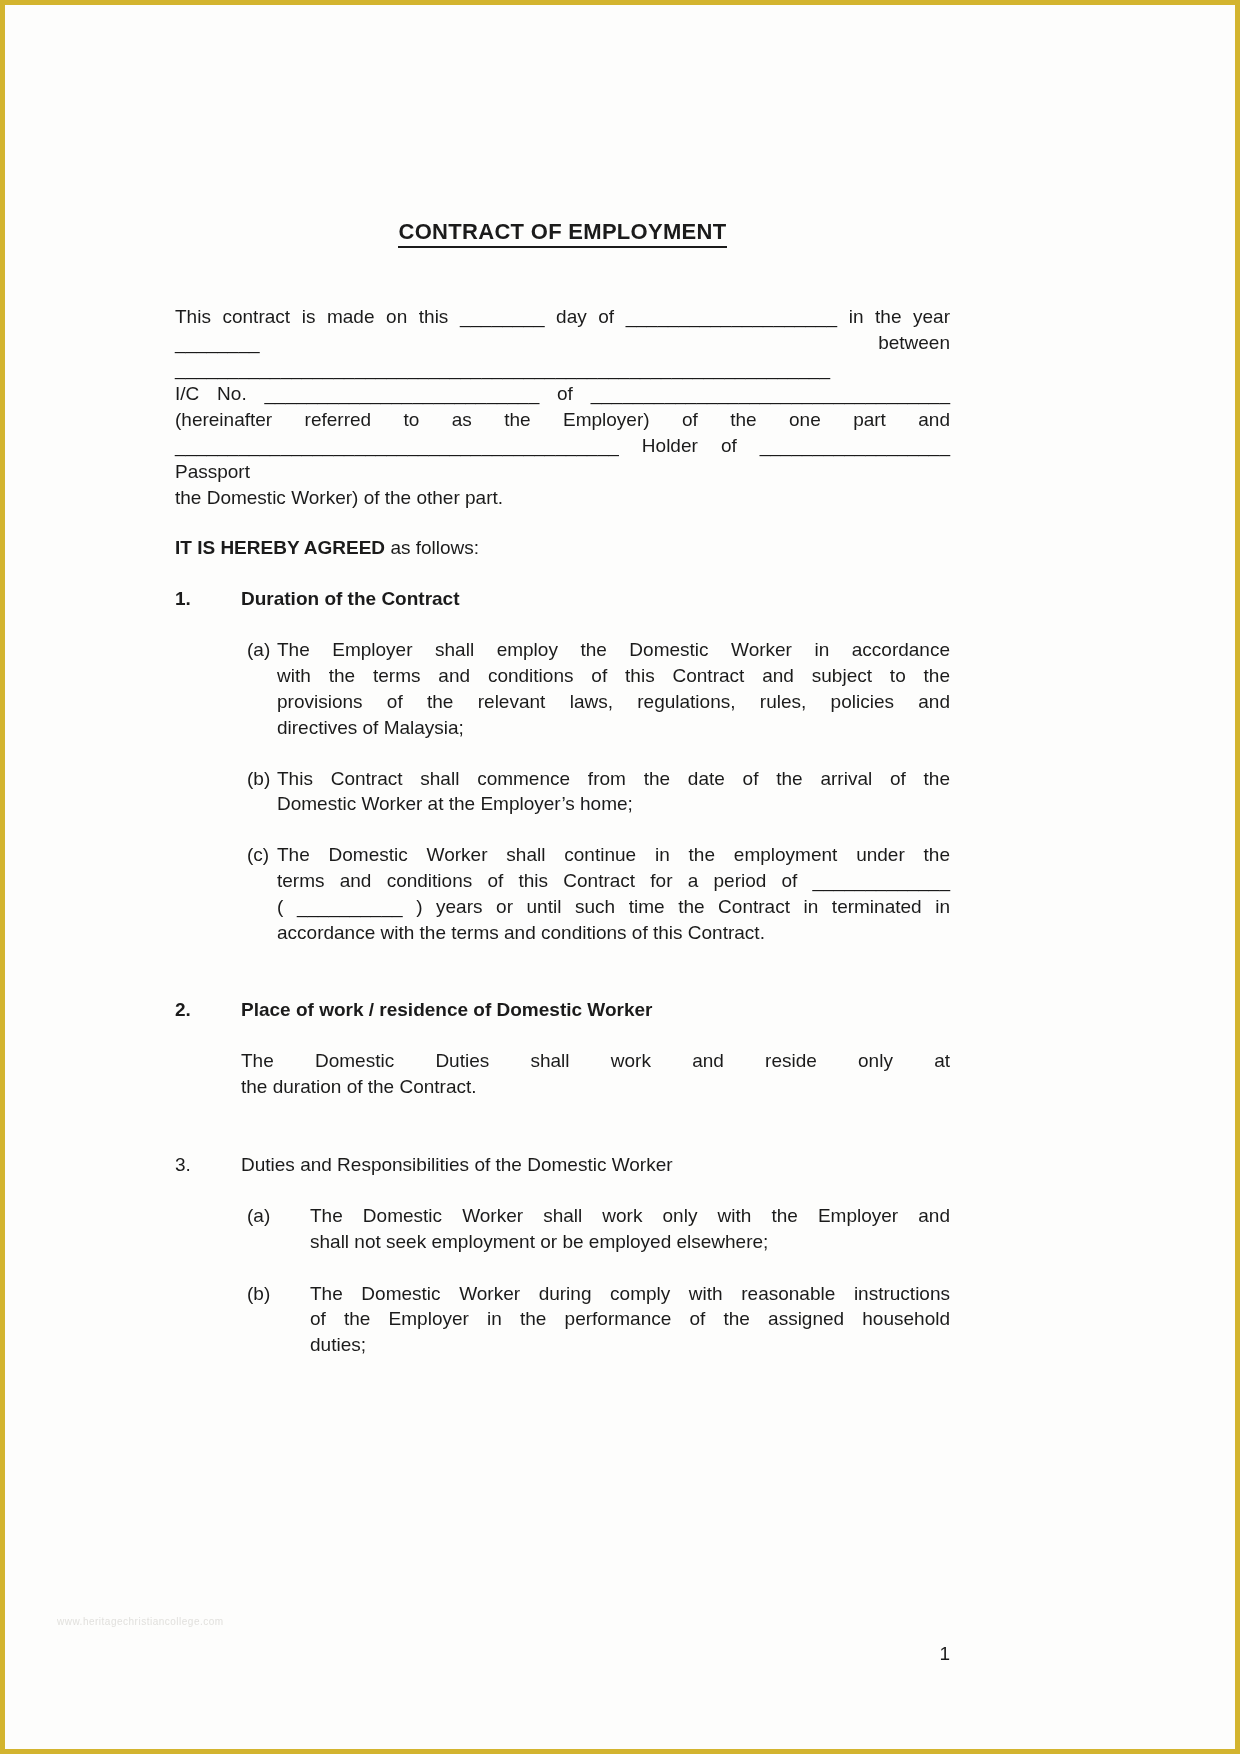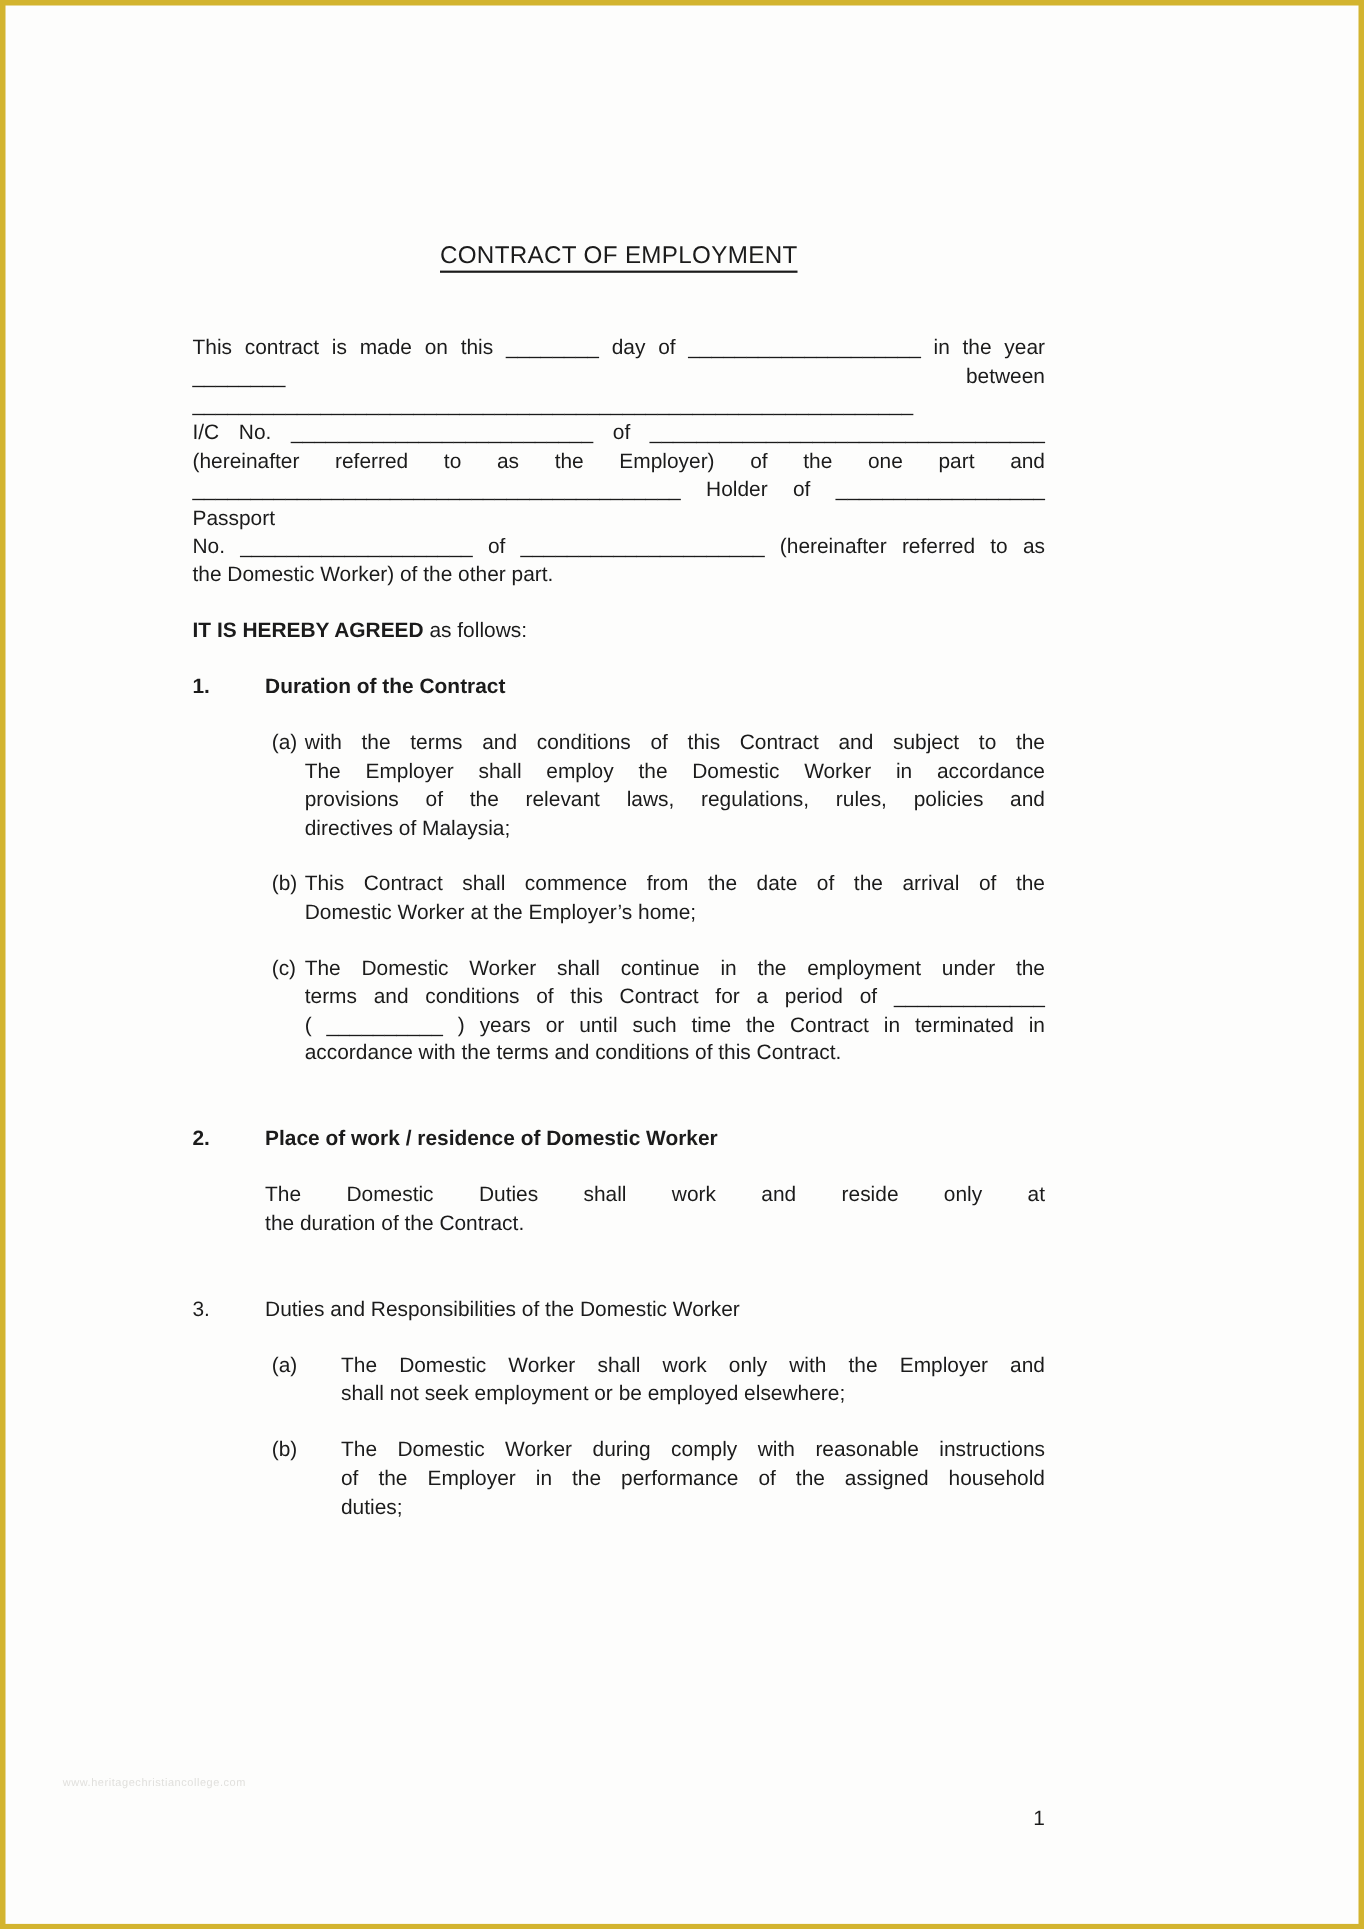--- a/index.html
+++ b/index.html
@@ -26,21 +26,21 @@
     position: absolute;
     left: 175px;
     top: 220px;
     width: 775px;
     font-size: 19px;
   }
   .doc-title {
     margin: 0 0 56px 0;
     text-align: center;
     font-size: 22px;
-    font-weight: normal;
+    font-weight: bold;
     line-height: 24px;
   }
   .doc-title .title-text {
     display: inline-block;
     border-bottom: 2px solid #1b1b1b;
     padding-bottom: 2px;
     letter-spacing: 0.3px;
   }
   .line {
     line-height: 25.8px;
@@ -119,39 +119,38 @@
   <h1 class="doc-title">
     <span class="title-text">CONTRACT OF EMPLOYMENT</span>
   </h1>
 
   <div>
     <div class="line jl">This contract is made on this ________ day of ____________________ in the year</div>
     <div class="line jl">________ between ______________________________________________________________</div>
     <div class="line jl">I/C No. __________________________ of __________________________________</div>
     <div class="line jl">(hereinafter referred to as the Employer) of the one part and</div>
     <div class="line jl">__________________________________________ Holder of __________________ Passport</div>
-    <div class="line jl">No. ____________________ of _____________________ (hereinafter referred to as</div>
     <div class="line ll">the Domestic Worker) of the other part.</div>
   </div>
 
   <div class="agreed">
     <span class="b">IT IS HEREBY AGREED</span><span> as follows:</span>
   </div>
 
   <div>
     <div class="section-heading">
       <span class="sec-num">1.</span>
       <span>Duration of the Contract</span>
     </div>
 
     <div class="clause">
       <div class="marker">(a)</div>
       <div class="clause-text">
+        <div class="line jl">The Employer shall employ the Domestic Worker in accordance</div>
         <div class="line jl">with the terms and conditions of this Contract and subject to the</div>
-        <div class="line jl">The Employer shall employ the Domestic Worker in accordance</div>
         <div class="line jl">provisions of the relevant laws, regulations, rules, policies and</div>
         <div class="line ll">directives of Malaysia;</div>
       </div>
     </div>
 
     <div class="clause">
       <div class="marker">(b)</div>
       <div class="clause-text">
         <div class="line jl">This Contract shall commence from the date of the arrival of the</div>
         <div class="line ll">Domestic Worker at the Employer’s home;</div>

